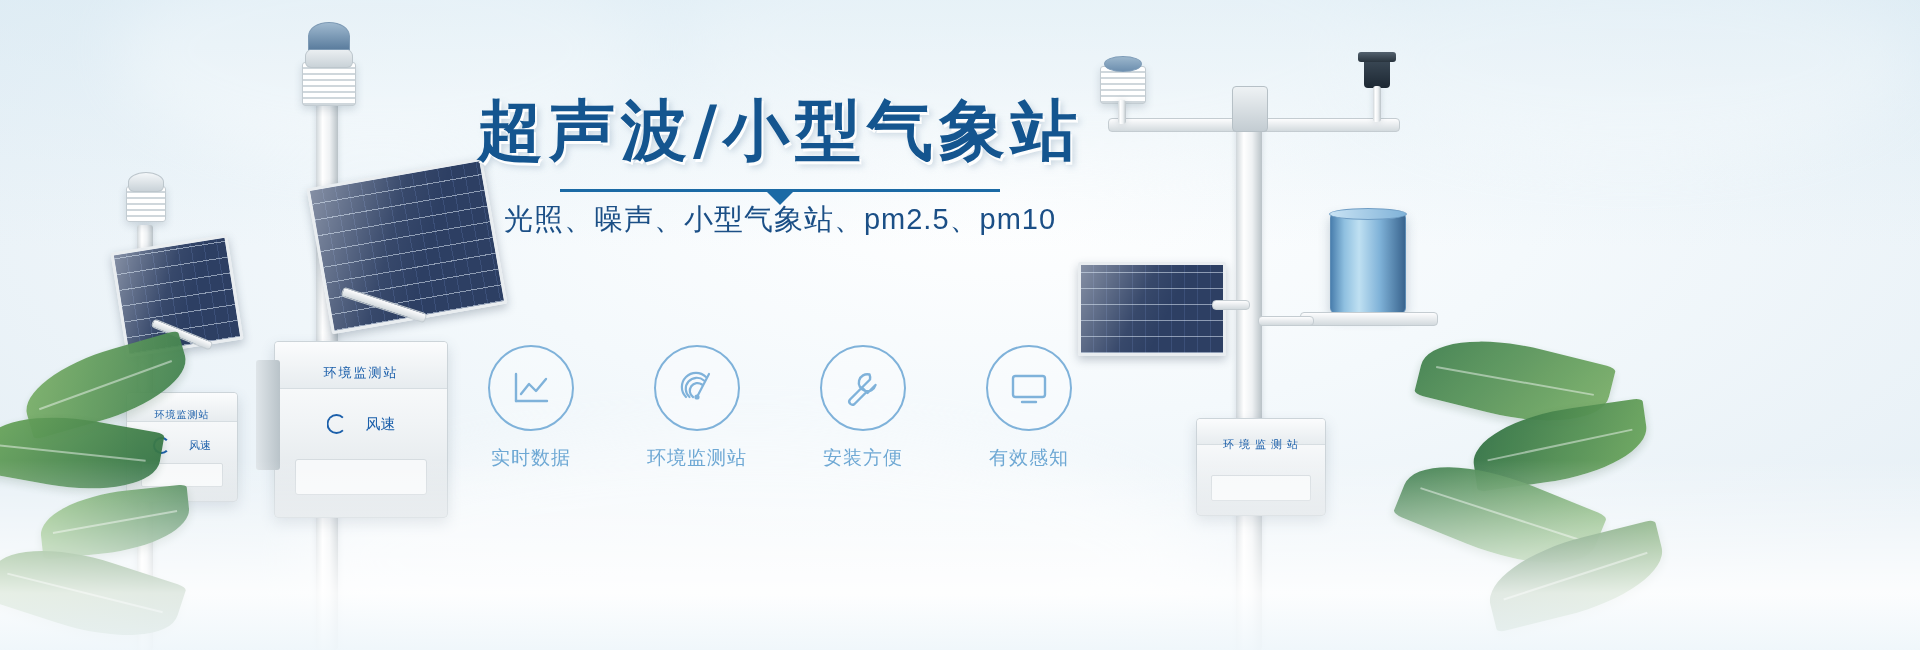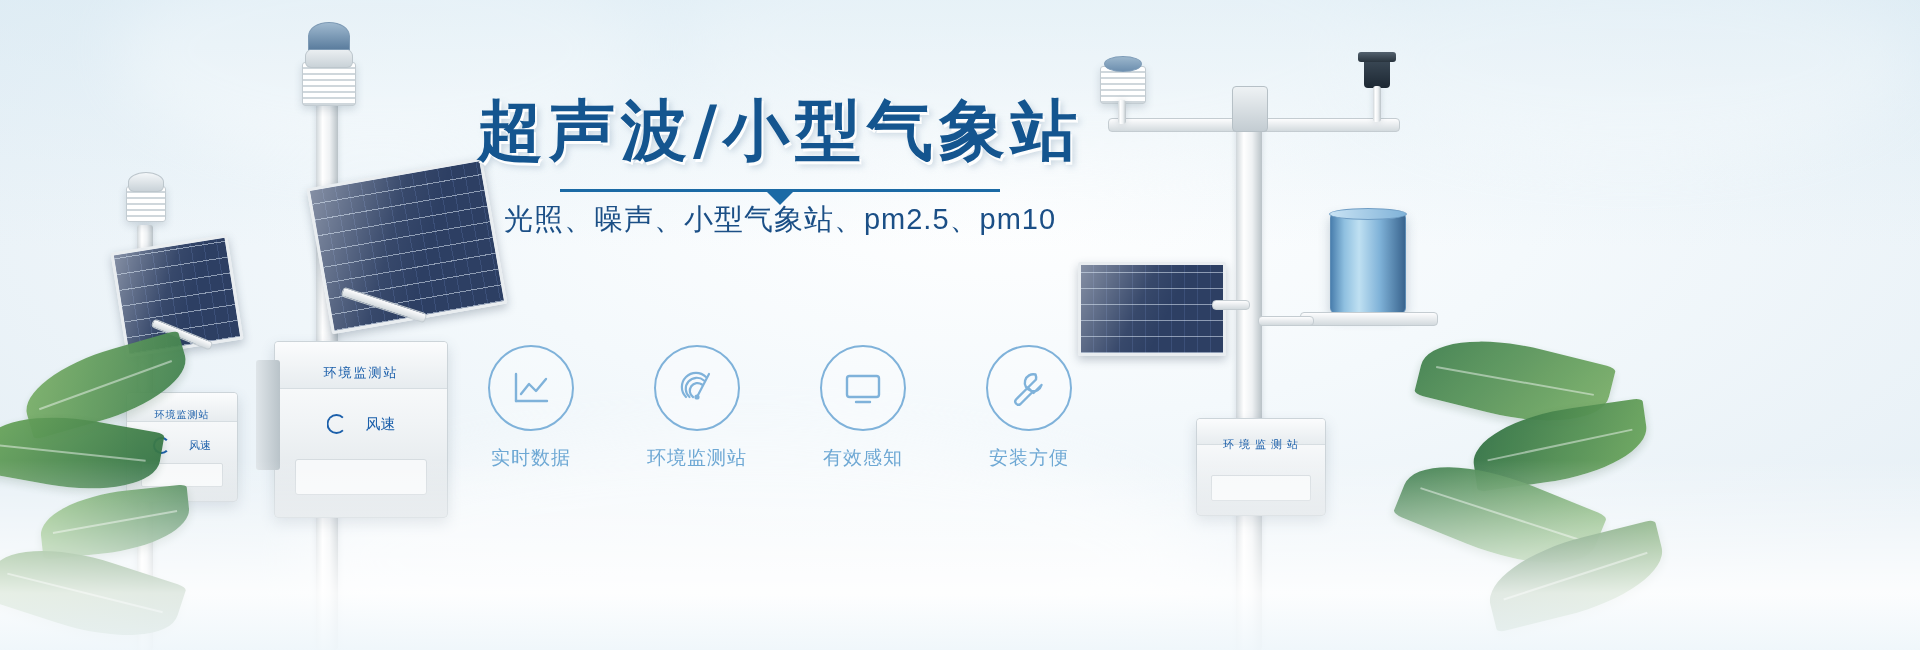--- a/index.html
+++ b/index.html
@@ -224,32 +224,32 @@
           <path d="M18 30 A7 7 0 0 1 27 17.5"></path>
           <circle cx="22" cy="30" r="2.6" fill="#7fb2da" stroke="none"></circle>
           <path d="M22 30 L34 7"></path>
         </svg>
       </div>
       <div class="flabel">环境监测站</div>
     </div>
 
     <div class="feature">
       <div class="circle">
+        <svg width="44" height="42" viewBox="0 0 44 42" fill="none" stroke="#7fb2da" stroke-width="2.4" stroke-linecap="round" stroke-linejoin="round">
+          <path d="M28.5 7.5 a8.5 8.5 0 1 0 6 10.5 l-8 8 -5.5 -5.5 8 -8 a8.5 8.5 0 0 0 -0.5 -5z"></path>
+          <path d="M21 20.5 L9 32.5 a3.2 3.2 0 0 0 4.5 4.5 L25.5 25"></path>
+        </svg>
+      </div>
+      <div class="flabel">安装方便</div>
+    </div>
+
+    <div class="feature">
+      <div class="circle">
         <svg width="44" height="40" viewBox="0 0 44 40" fill="none" stroke="#7fb2da" stroke-width="2.4" stroke-linecap="round" stroke-linejoin="round">
           <rect x="6" y="8" width="32" height="21" rx="2.5"></rect>
           <path d="M15 34 H29"></path>
         </svg>
       </div>
       <div class="flabel">有效感知</div>
     </div>
 
-    <div class="feature">
-      <div class="circle">
-        <svg width="44" height="42" viewBox="0 0 44 42" fill="none" stroke="#7fb2da" stroke-width="2.4" stroke-linecap="round" stroke-linejoin="round">
-          <path d="M28.5 7.5 a8.5 8.5 0 1 0 6 10.5 l-8 8 -5.5 -5.5 8 -8 a8.5 8.5 0 0 0 -0.5 -5z"></path>
-          <path d="M21 20.5 L9 32.5 a3.2 3.2 0 0 0 4.5 4.5 L25.5 25"></path>
-        </svg>
-      </div>
-      <div class="flabel">安装方便</div>
-    </div>
-
   </div>
 </div>
 
 </body></html>

